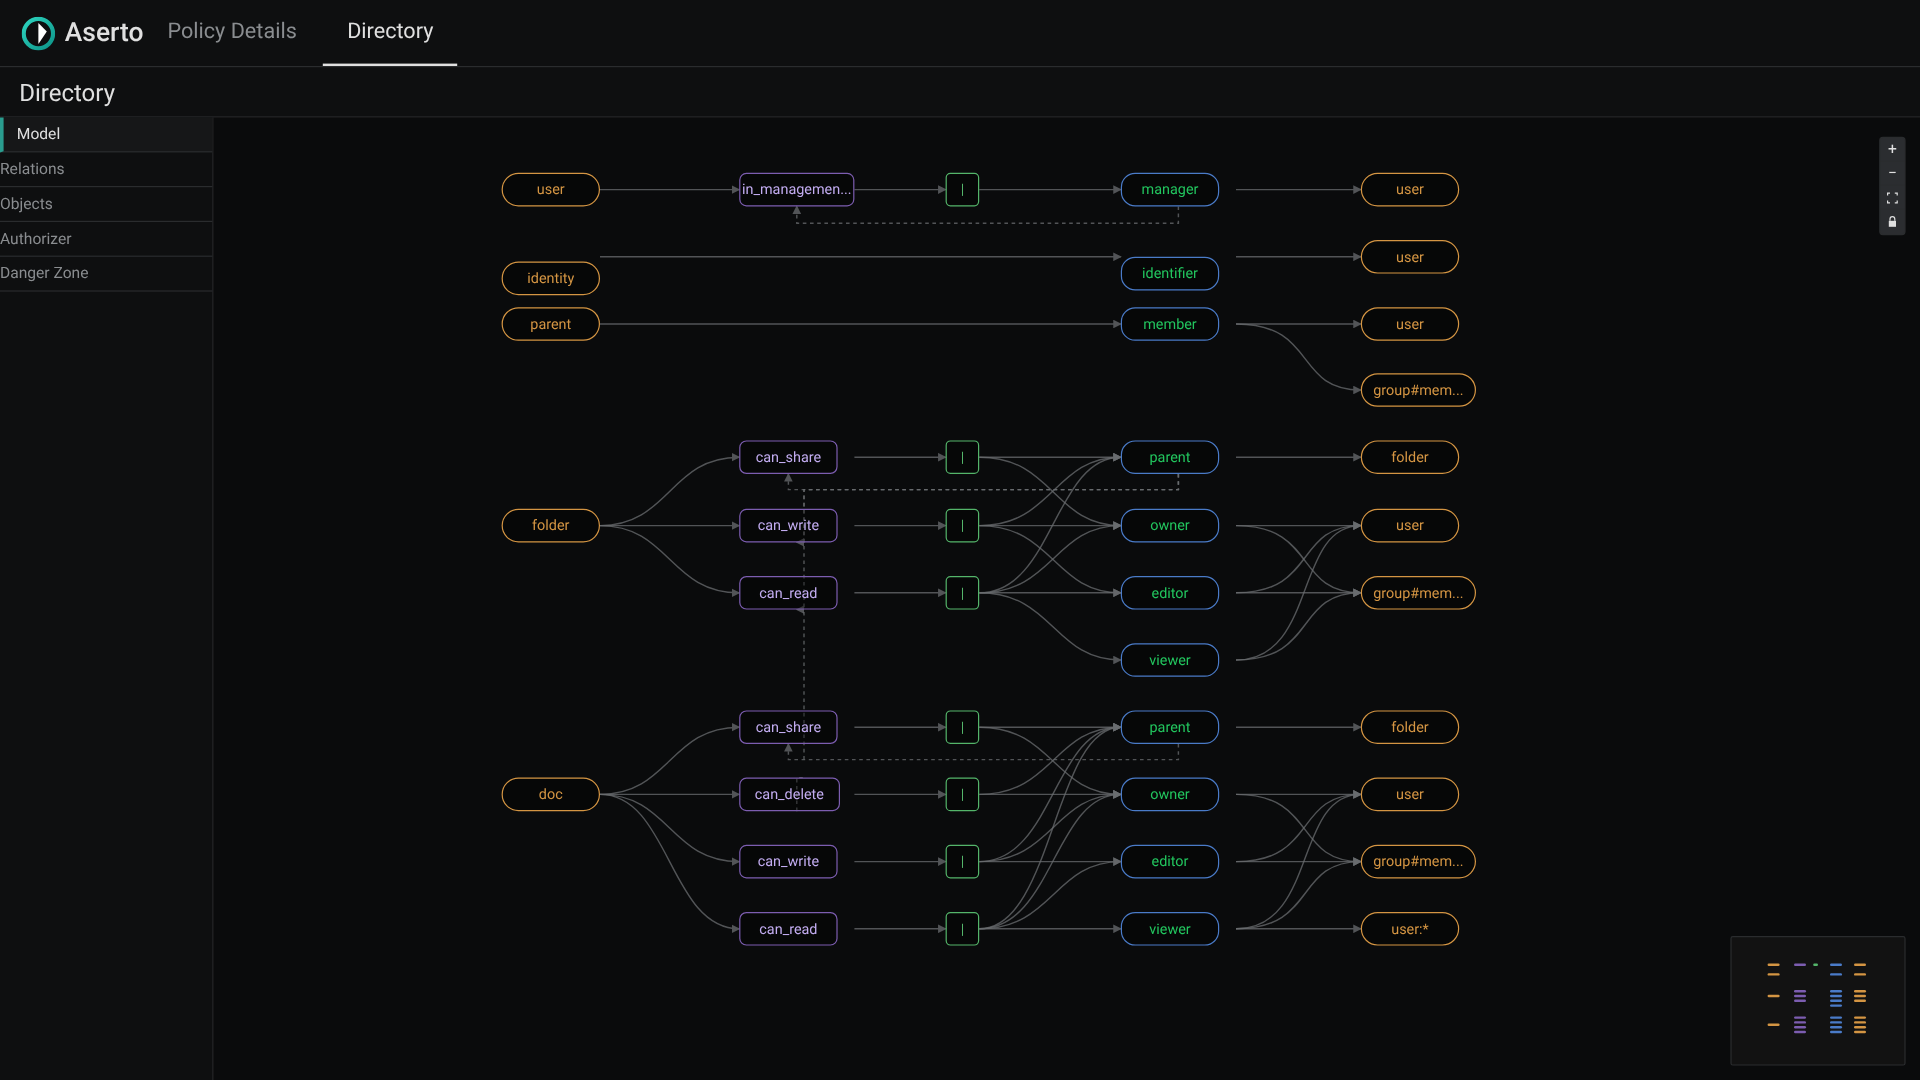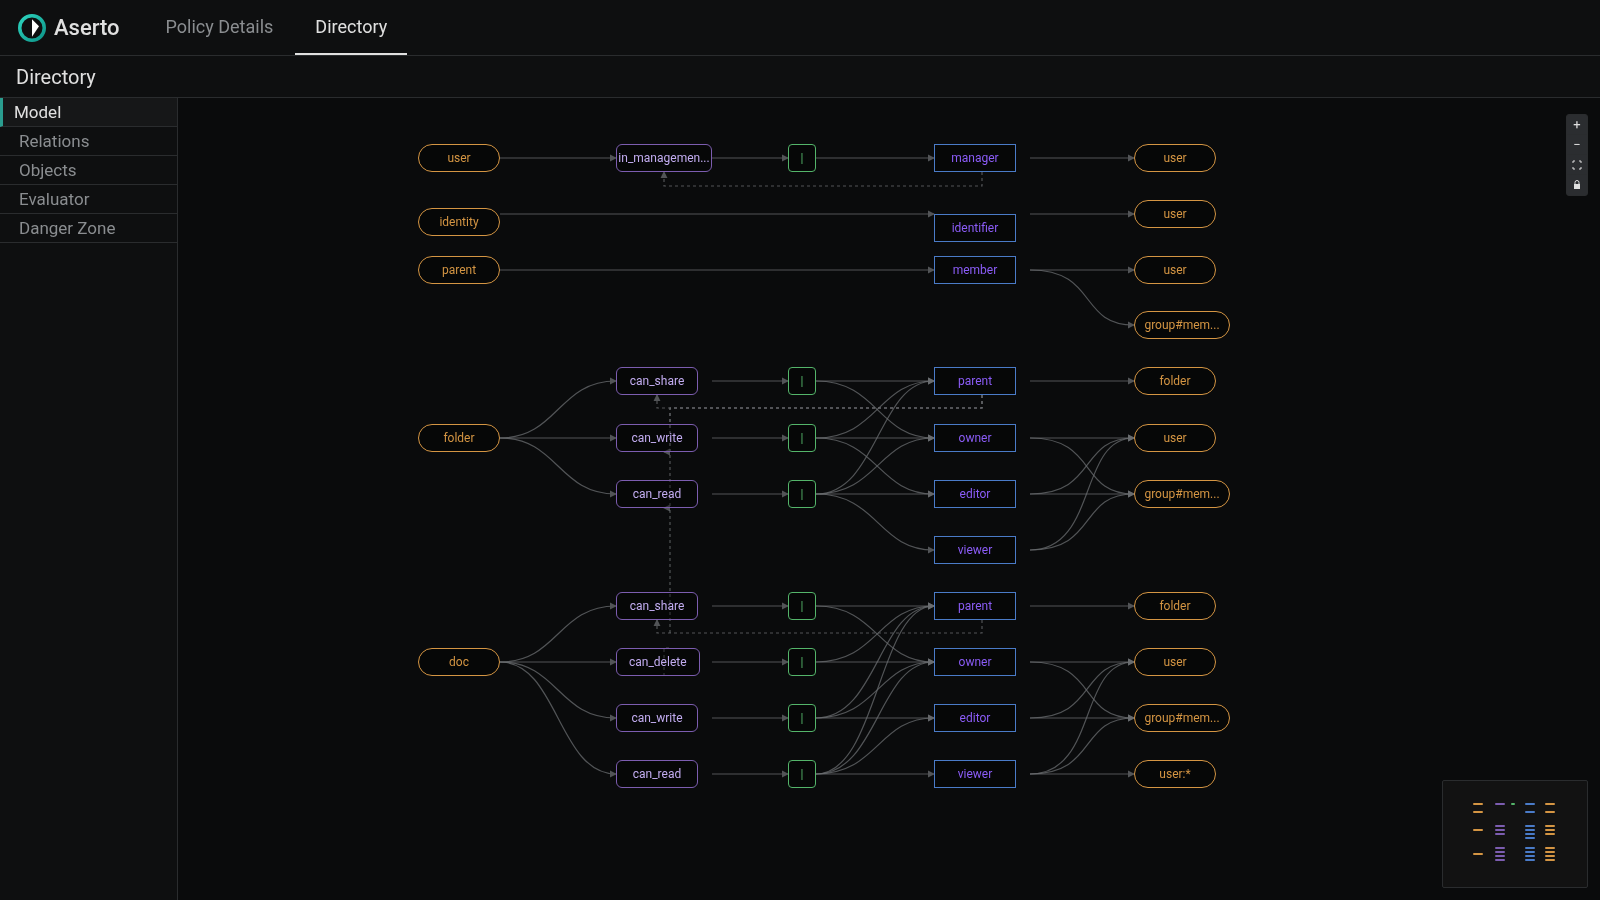--- a/index.html
+++ b/index.html
@@ -14,49 +14,49 @@
     --orange:#d49543;
     --purple:#7c5db0;
     --green:#54b56a;
     --blue:#4a7bc8;
     --edge:#6a6d70;
   }
   *{box-sizing:border-box;margin:0;padding:0;font-family:-apple-system,BlinkMacSystemFont,"Segoe UI",Roboto,sans-serif}
   body{background:var(--bg);color:var(--text);width:1600px;height:900px;overflow:hidden;position:relative}
 
   
-  .topnav{height:56px;display:flex;align-items:center;padding:0 18px;border-bottom:1px solid var(--border);gap:26px}
+  .topnav{height:56px;display:flex;align-items:center;padding:0 18px;border-bottom:1px solid var(--border);}
   .brand{display:flex;align-items:center;gap:8px;font-size:22px;font-weight:500}
   .brand svg{width:28px;height:28px}
   .topnav-tabs{display:flex;gap:2px;height:100%}
   .topnav-tab{display:flex;align-items:center;padding:0 20px;font-size:18px;color:var(--text-dim);cursor:pointer;border-bottom:2px solid transparent}
   .topnav-tab.active{color:var(--text);border-bottom-color:var(--text)}
 
   
   .subheader{height:42px;display:flex;align-items:center;justify-content:space-between;padding:0 16px;border-bottom:1px solid var(--border)}
   .page-title{font-size:20px;font-weight:400}
   .subheader-actions{display:flex;gap:10px}
   .btn{display:flex;align-items:center;gap:6px;height:28px;padding:0 12px;font-size:12px;border-radius:4px;cursor:pointer;border:1px solid var(--border);background:var(--panel);color:var(--text)}
   .btn.primary{background:var(--teal-dark);border-color:var(--teal)}
   .btn svg{width:12px;height:12px}
 
   
   .body{display:flex;height:calc(900px - 56px - 42px);position:relative}
   .sidebar{width:178px;border-right:1px solid var(--border);background:var(--bg)}
-  .side-item{height:29px;display:flex;align-items:center;padding:0 19px;font-size:17px;color:var(--text-dim);border-bottom:1px solid var(--border);cursor:pointer}
+  .side-item{height:29px;display:flex;align-items:center;padding:0 0;font-size:13px;color:var(--text-dim);border-bottom:1px solid var(--border);cursor:pointer}
   .side-item.active{background:var(--panel);color:var(--text);border-left:3px solid var(--teal);padding-left:11px}
 
   .canvas{flex:1;position:relative;background:var(--bg-darker)}
 
   
   .node{position:absolute;min-width:82px;height:28px;display:flex;align-items:center;justify-content:center;font-size:12px;border-radius:8px;background:rgba(0,0,0,.35);padding:0 12px;white-space:nowrap;overflow:hidden;text-overflow:ellipsis;max-width:96px}
   .node.t-obj{border:1.5px solid var(--orange);color:var(--orange);border-radius:14px}
   .node.t-perm{border:1.5px solid var(--purple);color:#c2acf0;border-radius:6px}
   .node.t-op{border:1.5px solid var(--green);color:var(--green);border-radius:4px;min-width:28px;padding:0 10px}
-  .node.t-rel{border:1.5px solid var(--blue);color:#8b5cf6;border-radius:0}
+  .node.t-rel{border:1.5px solid var(--blue);color:#22c55e;border-radius:12px}
   .node.t-subj{border:1.5px solid var(--orange);color:var(--orange);border-radius:14px}
 
   
   svg.edges{position:absolute;inset:0;width:100%;height:100%;pointer-events:none}
   svg.edges path{stroke:var(--edge);stroke-width:1.2;fill:none;opacity:.75}
   svg.edges path.dashed{stroke-dasharray:3 3}
   svg.edges marker path{fill:var(--edge);stroke:none;opacity:1}
 
   
   .zoom-ctrl{position:absolute;top:16px;right:12px;width:22px;background:#2b2d30;border:1px solid var(--border);border-radius:3px;display:flex;flex-direction:column}
@@ -94,21 +94,21 @@
 <div class="subheader">
   <div class="page-title">Directory</div>
 </div>
 
 <div class="body">
 
   <div class="sidebar">
     <div class="side-item active">Model</div>
     <div class="side-item">Relations</div>
     <div class="side-item">Objects</div>
-    <div class="side-item">Evaluator</div>
+    <div class="side-item">Authorizer</div>
     <div class="side-item">Danger Zone</div>
   </div>
 
   <div class="canvas">
 
     <svg class="edges">
       <defs>
         <marker id="ah" viewBox="0 0 8 8" refX="7" refY="4" markerWidth="6" markerHeight="6" orient="auto">
           <path d="M0 0 L8 4 L0 8 Z"></path>
         </marker>
@@ -193,21 +193,21 @@
       <path class="dashed" d="M486 578 L486 550 L492 550"></path>
       <path class="dashed" d="M492 535 L492 410"></path>
     </svg>
 
     <div class="node t-obj" style="left:240px;top:46px">user</div>
     <div class="node t-perm" style="left:438px;top:46px">in_managemen...</div>
     <div class="node t-op" style="left:610px;top:46px">|</div>
     <div class="node t-rel" style="left:756px;top:46px">manager</div>
     <div class="node t-subj" style="left:956px;top:46px">user</div>
 
-    <div class="node t-obj" style="left:240px;top:110px">identity</div>
+    <div class="node t-obj" style="left:240px;top:120px">identity</div>
     <div class="node t-rel" style="left:756px;top:116px">identifier</div>
     <div class="node t-subj" style="left:956px;top:102px">user</div>
 
     <div class="node t-obj" style="left:240px;top:158px">parent</div>
     <div class="node t-rel" style="left:756px;top:158px">member</div>
     <div class="node t-subj" style="left:956px;top:158px">user</div>
     <div class="node t-subj" style="left:956px;top:213px">group#mem...</div>
 
     <div class="node t-obj" style="left:240px;top:326px">folder</div>
     <div class="node t-perm" style="left:438px;top:269px">can_share</div>

